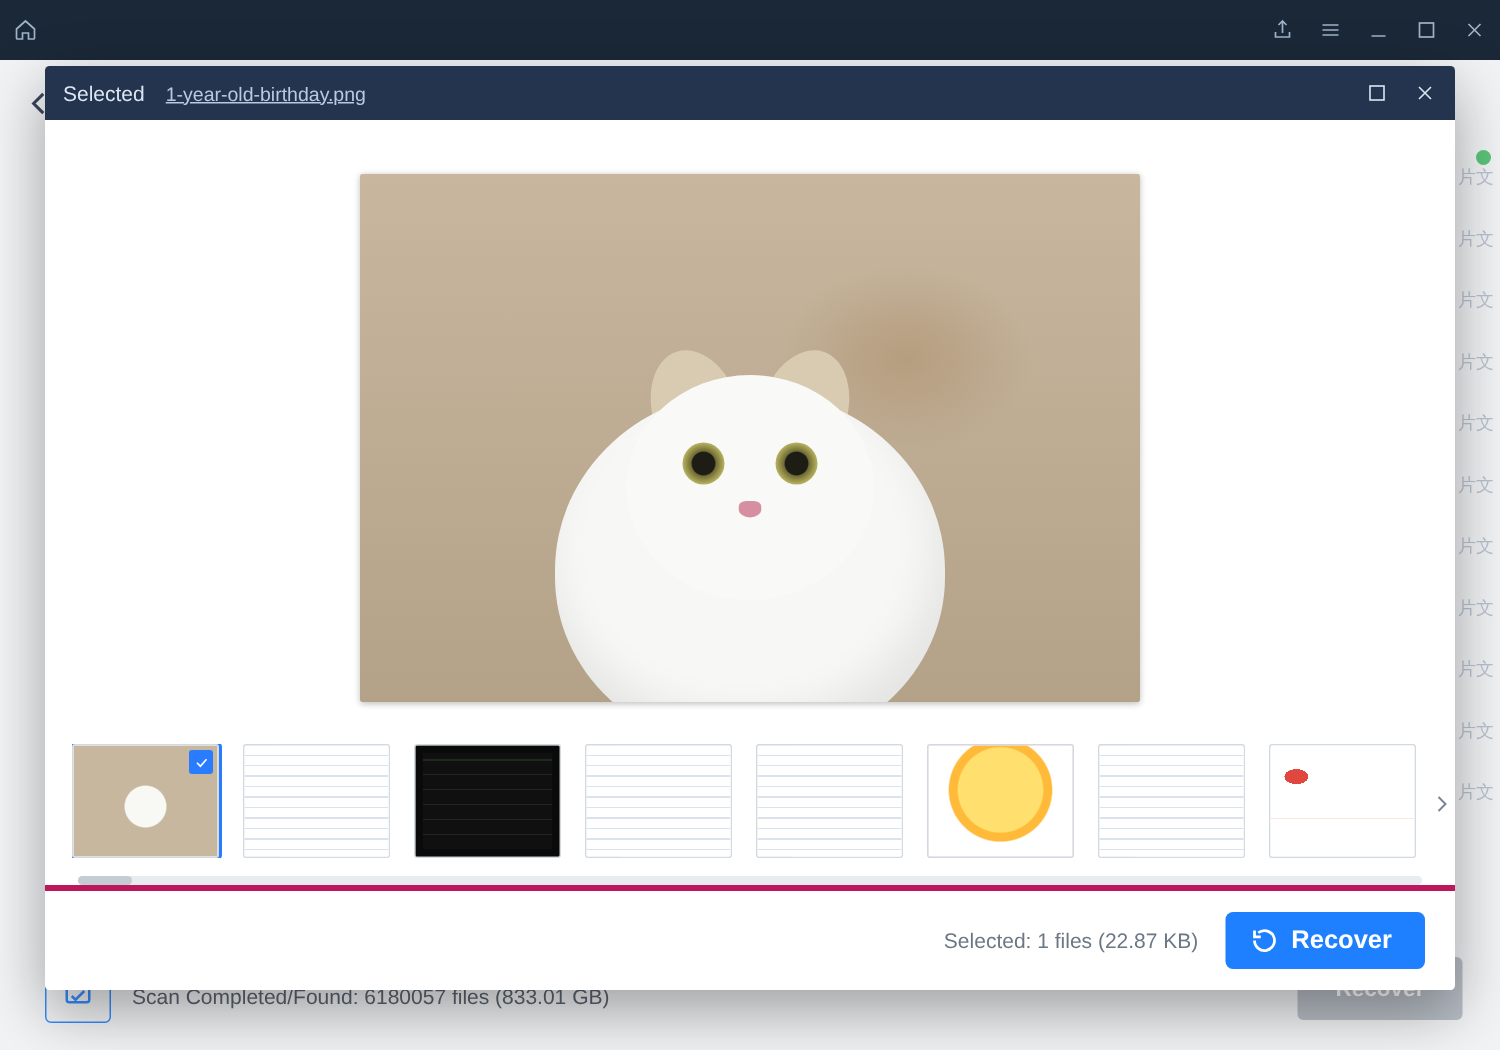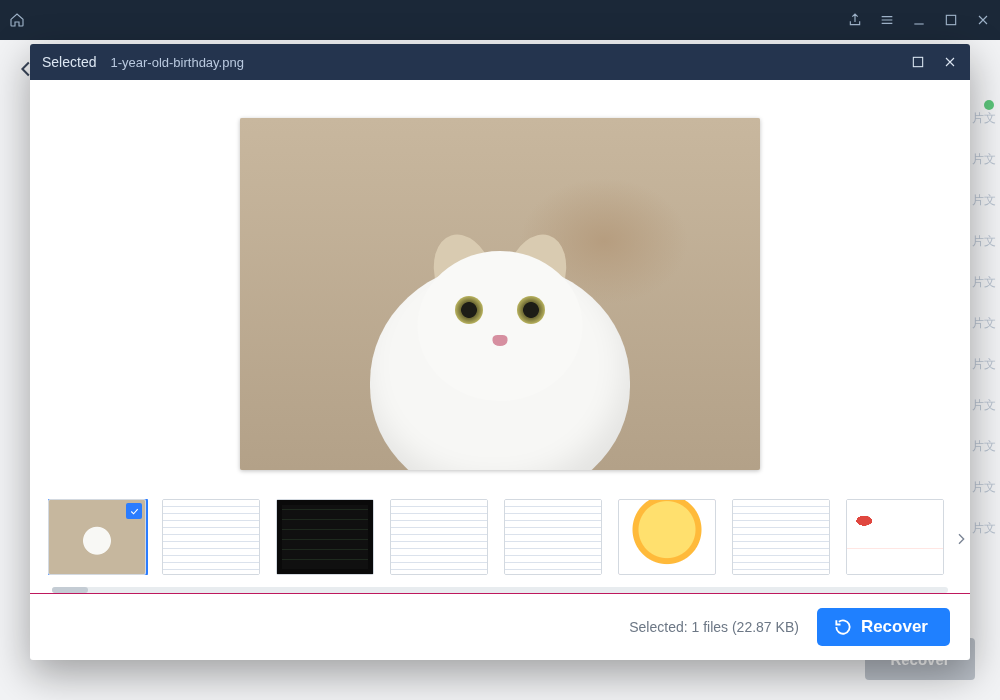--- a/index.html
+++ b/index.html
@@ -46,21 +46,21 @@
   .modal {
     position:absolute; left:30px; right:30px; top:44px; bottom:40px;
     background:#fff; border-radius:3px; box-shadow:0 14px 40px rgba(0,0,0,.35);
     display:flex; flex-direction:column;
   }
   .modal-header {
     height:36px; background:#24344e; color:#dce6f2; display:flex; align-items:center;
     padding:0 12px; gap:14px; border-top-left-radius:3px; border-top-right-radius:3px;
   }
   .modal-header .title { font-size:14px; }
-  .modal-header .filename { font-size:13px; color:#b9c9df; }
+  .modal-header .filename { font-size:13px; color:#b9c9df;text-decoration:underline; }
   .modal-header .hdr-right { margin-left:auto; display:flex; gap:16px; }
   .modal-header .hdr-btn { width:16px; height:16px; cursor:pointer; }
   .modal-header .hdr-btn svg { width:100%; height:100%; stroke:#dce6f2; fill:none; stroke-width:1.6; }
 
   .preview-area {
     flex:1; display:flex; align-items:center; justify-content:center; padding:16px 0 8px;
   }
   .preview-img {
     width:520px; height:352px; background:#d7c9b5; border-radius:2px; position:relative;
     overflow:hidden; box-shadow:0 1px 4px rgba(0,0,0,.25);
@@ -142,21 +142,21 @@
   }
   .thumbs-wrap .chev svg { width:16px; height:16px; stroke:#7a8494; fill:none; stroke-width:2; }
 
   .thumb-scrollbar {
     margin:8px 22px 0; height:6px; background:#e8ecef; border-radius:4px; position:relative;
   }
   .thumb-scrollbar .handle { position:absolute; left:0; top:0; height:100%; width:4%;
     background:#c4ccd4; border-radius:4px; }
 
   .modal-footer {
-    border-top:1px solid #be185d; padding:14px 20px; display:flex; align-items:center;
+    border-top:4px solid #be185d; padding:14px 20px; display:flex; align-items:center;
     justify-content:flex-end; gap:18px;
   }
   .modal-footer .sel-text { color:#6c7785; font-size:14px; }
   .recover-btn {
     background:#1f80ff; color:#fff; font-size:17px; font-weight:600;
     padding:9px 22px 9px 16px; border-radius:5px; cursor:pointer;
     display:flex; align-items:center; gap:8px; border:none;
   }
   .recover-btn svg { width:20px; height:20px; stroke:#fff; fill:none; stroke-width:2.2; }
 
@@ -213,20 +213,29 @@
       <span>片文</span>
     <span>片文</span>
       <span>片文</span>
     <span>片文</span>
       <span>片文</span>
     <span>片文</span>
       <span>片文</span>
     <span>片文</span>
       <span>片文</span>
     <span>片文</span>
+  </div>
+  <div class="status-row">
+    <div class="scan-icon">
+      <svg width="24" height="20" viewBox="0 0 24 24" stroke="#368cff" fill="none" stroke-width="2">
+          <rect x="3" y="5" width="18" height="12" rx="2"></rect>
+          <path d="M7 12l3 3 7-7"></path>
+        </svg>
+    </div>
+    <span>Scan Completed/Found: 6180057 files (833.01 GB)</span>
   </div>
   <div class="fake-recover">
     <span>Recover</span>
   </div>
 </div>
 
 <div class="modal">
   <div class="modal-header">
     <span class="title">Selected</span>
     <span class="filename">1-year-old-birthday.png</span>

